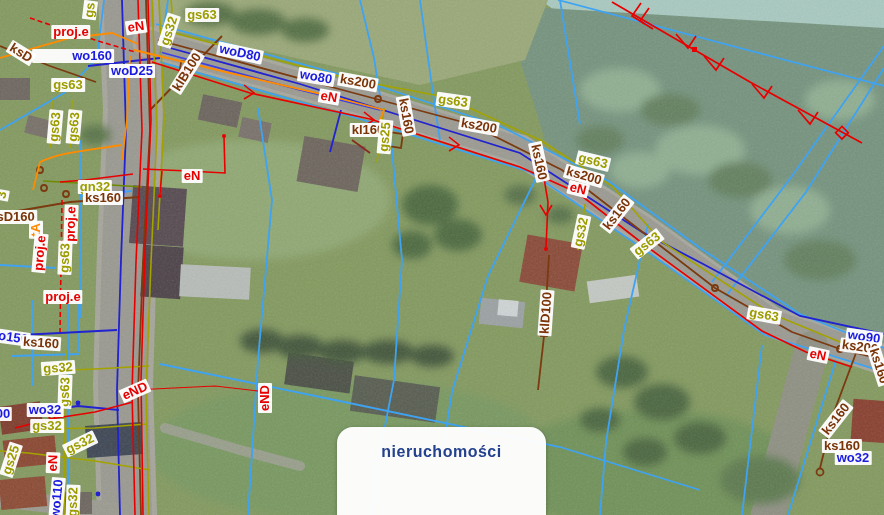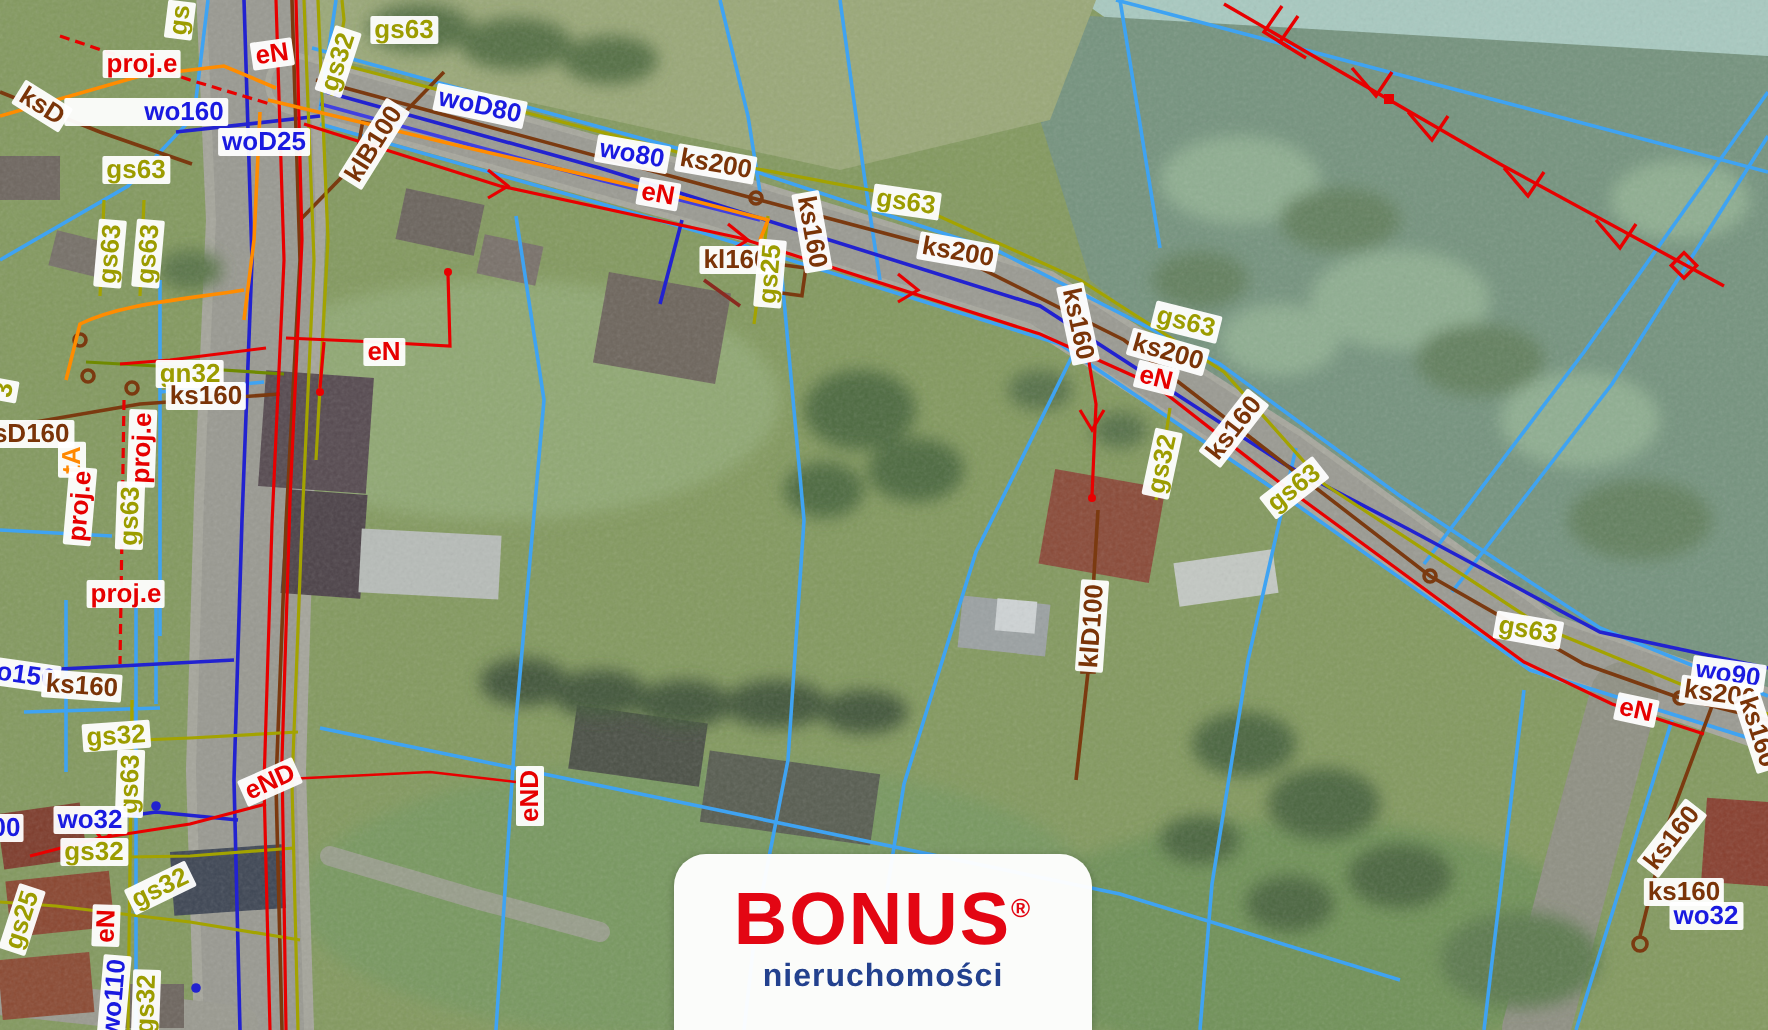--- a/index.html
+++ b/index.html
@@ -304,16 +304,15 @@
       <div class="map-label c-wat" style="left: 57px; top: 499px; transform: translate(-50%, -50%) rotate(-85deg);">wo110</div>
       <div class="map-label c-gas" style="left: 73px; top: 502px; transform: translate(-50%, -50%) rotate(-88deg);">gs32</div>
       <div class="map-label c-wat" style="left: 3px; top: 414px; transform: translate(-50%, -50%) rotate(0deg);">00</div>
       <div class="map-label c-pow" style="left: 135px; top: 391px; transform: translate(-50%, -50%) rotate(-24deg);">eND</div>
       <div class="map-label c-pow" style="left: 265px; top: 398px; transform: translate(-50%, -50%) rotate(-90deg);">eND</div>
       <div class="map-label c-sew" style="left: 546px; top: 313px; transform: translate(-50%, -50%) rotate(-86deg);">klD100</div>
       <div class="map-label c-gas" style="left: 2px; top: 195px; transform: translate(-50%, -50%) rotate(-80deg);">3</div>
     </div>
 
   <div id="watermark">
-    <div class="brand" style="color: rgb(227, 6, 19);"><span>BONUS</span><sup>®</sup></div>
     <div class="subtitle" style="color: rgb(35, 65, 142);">nieruchomości</div>
   </div>
 </div>
 
 </body></html>

